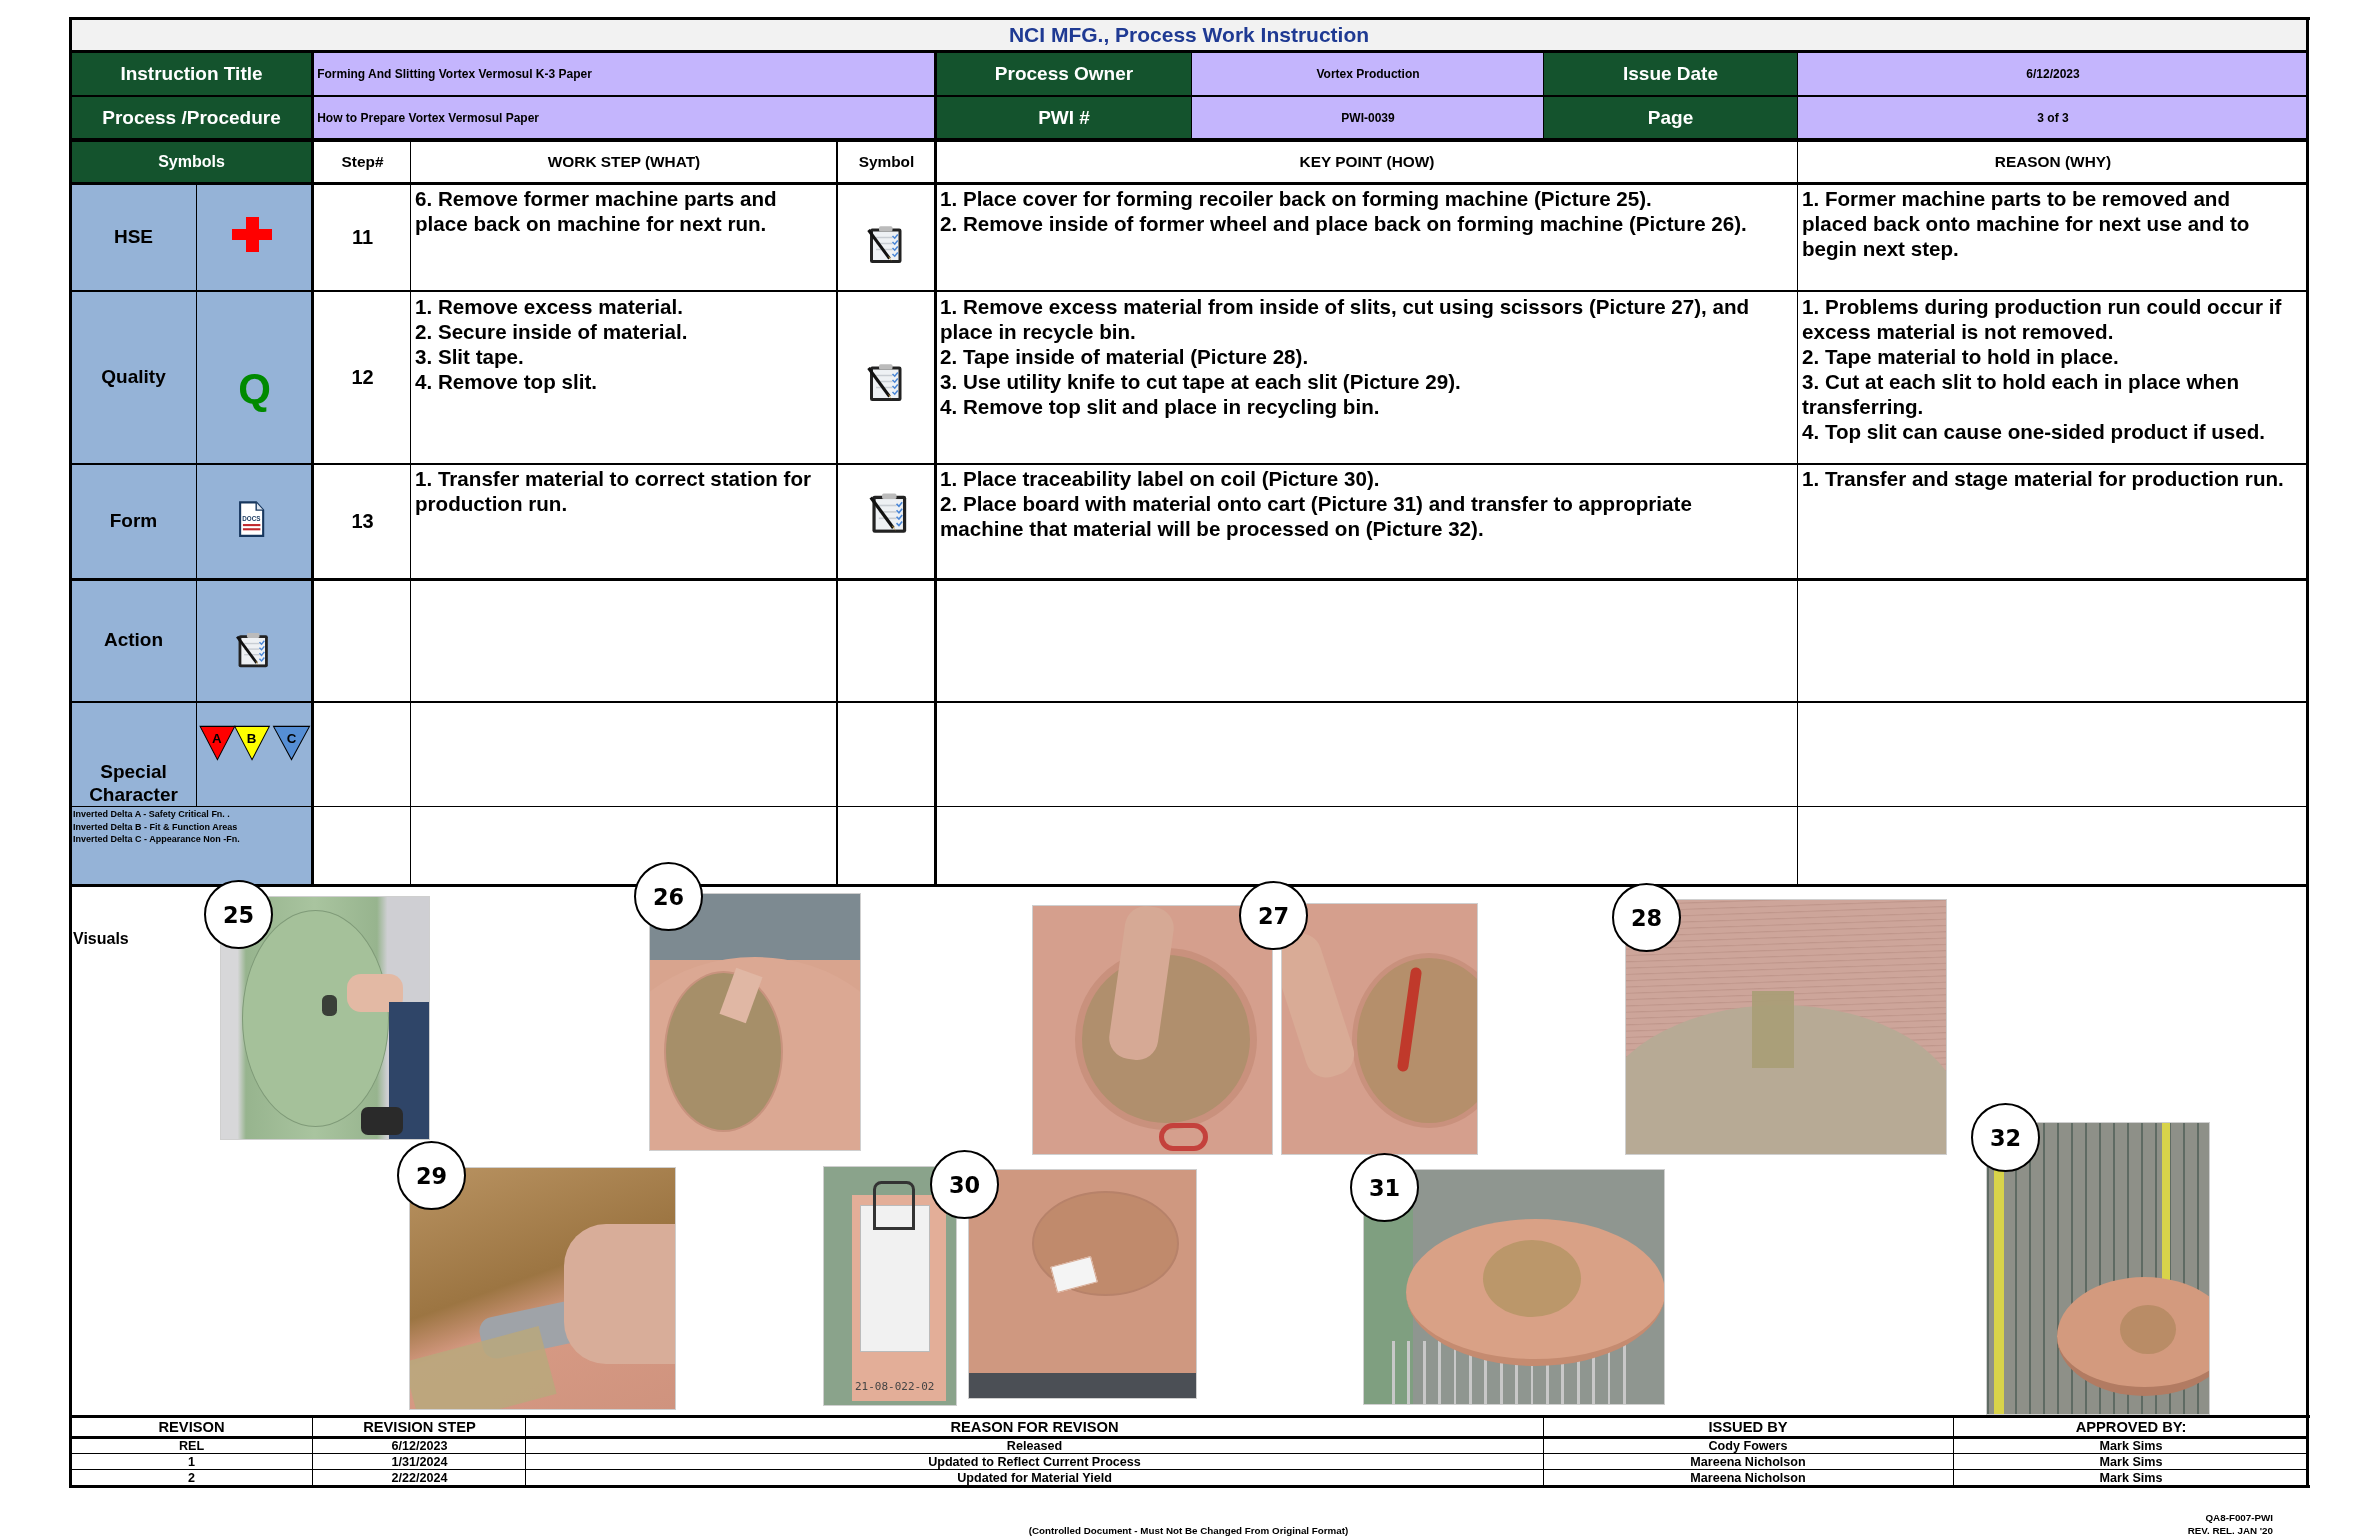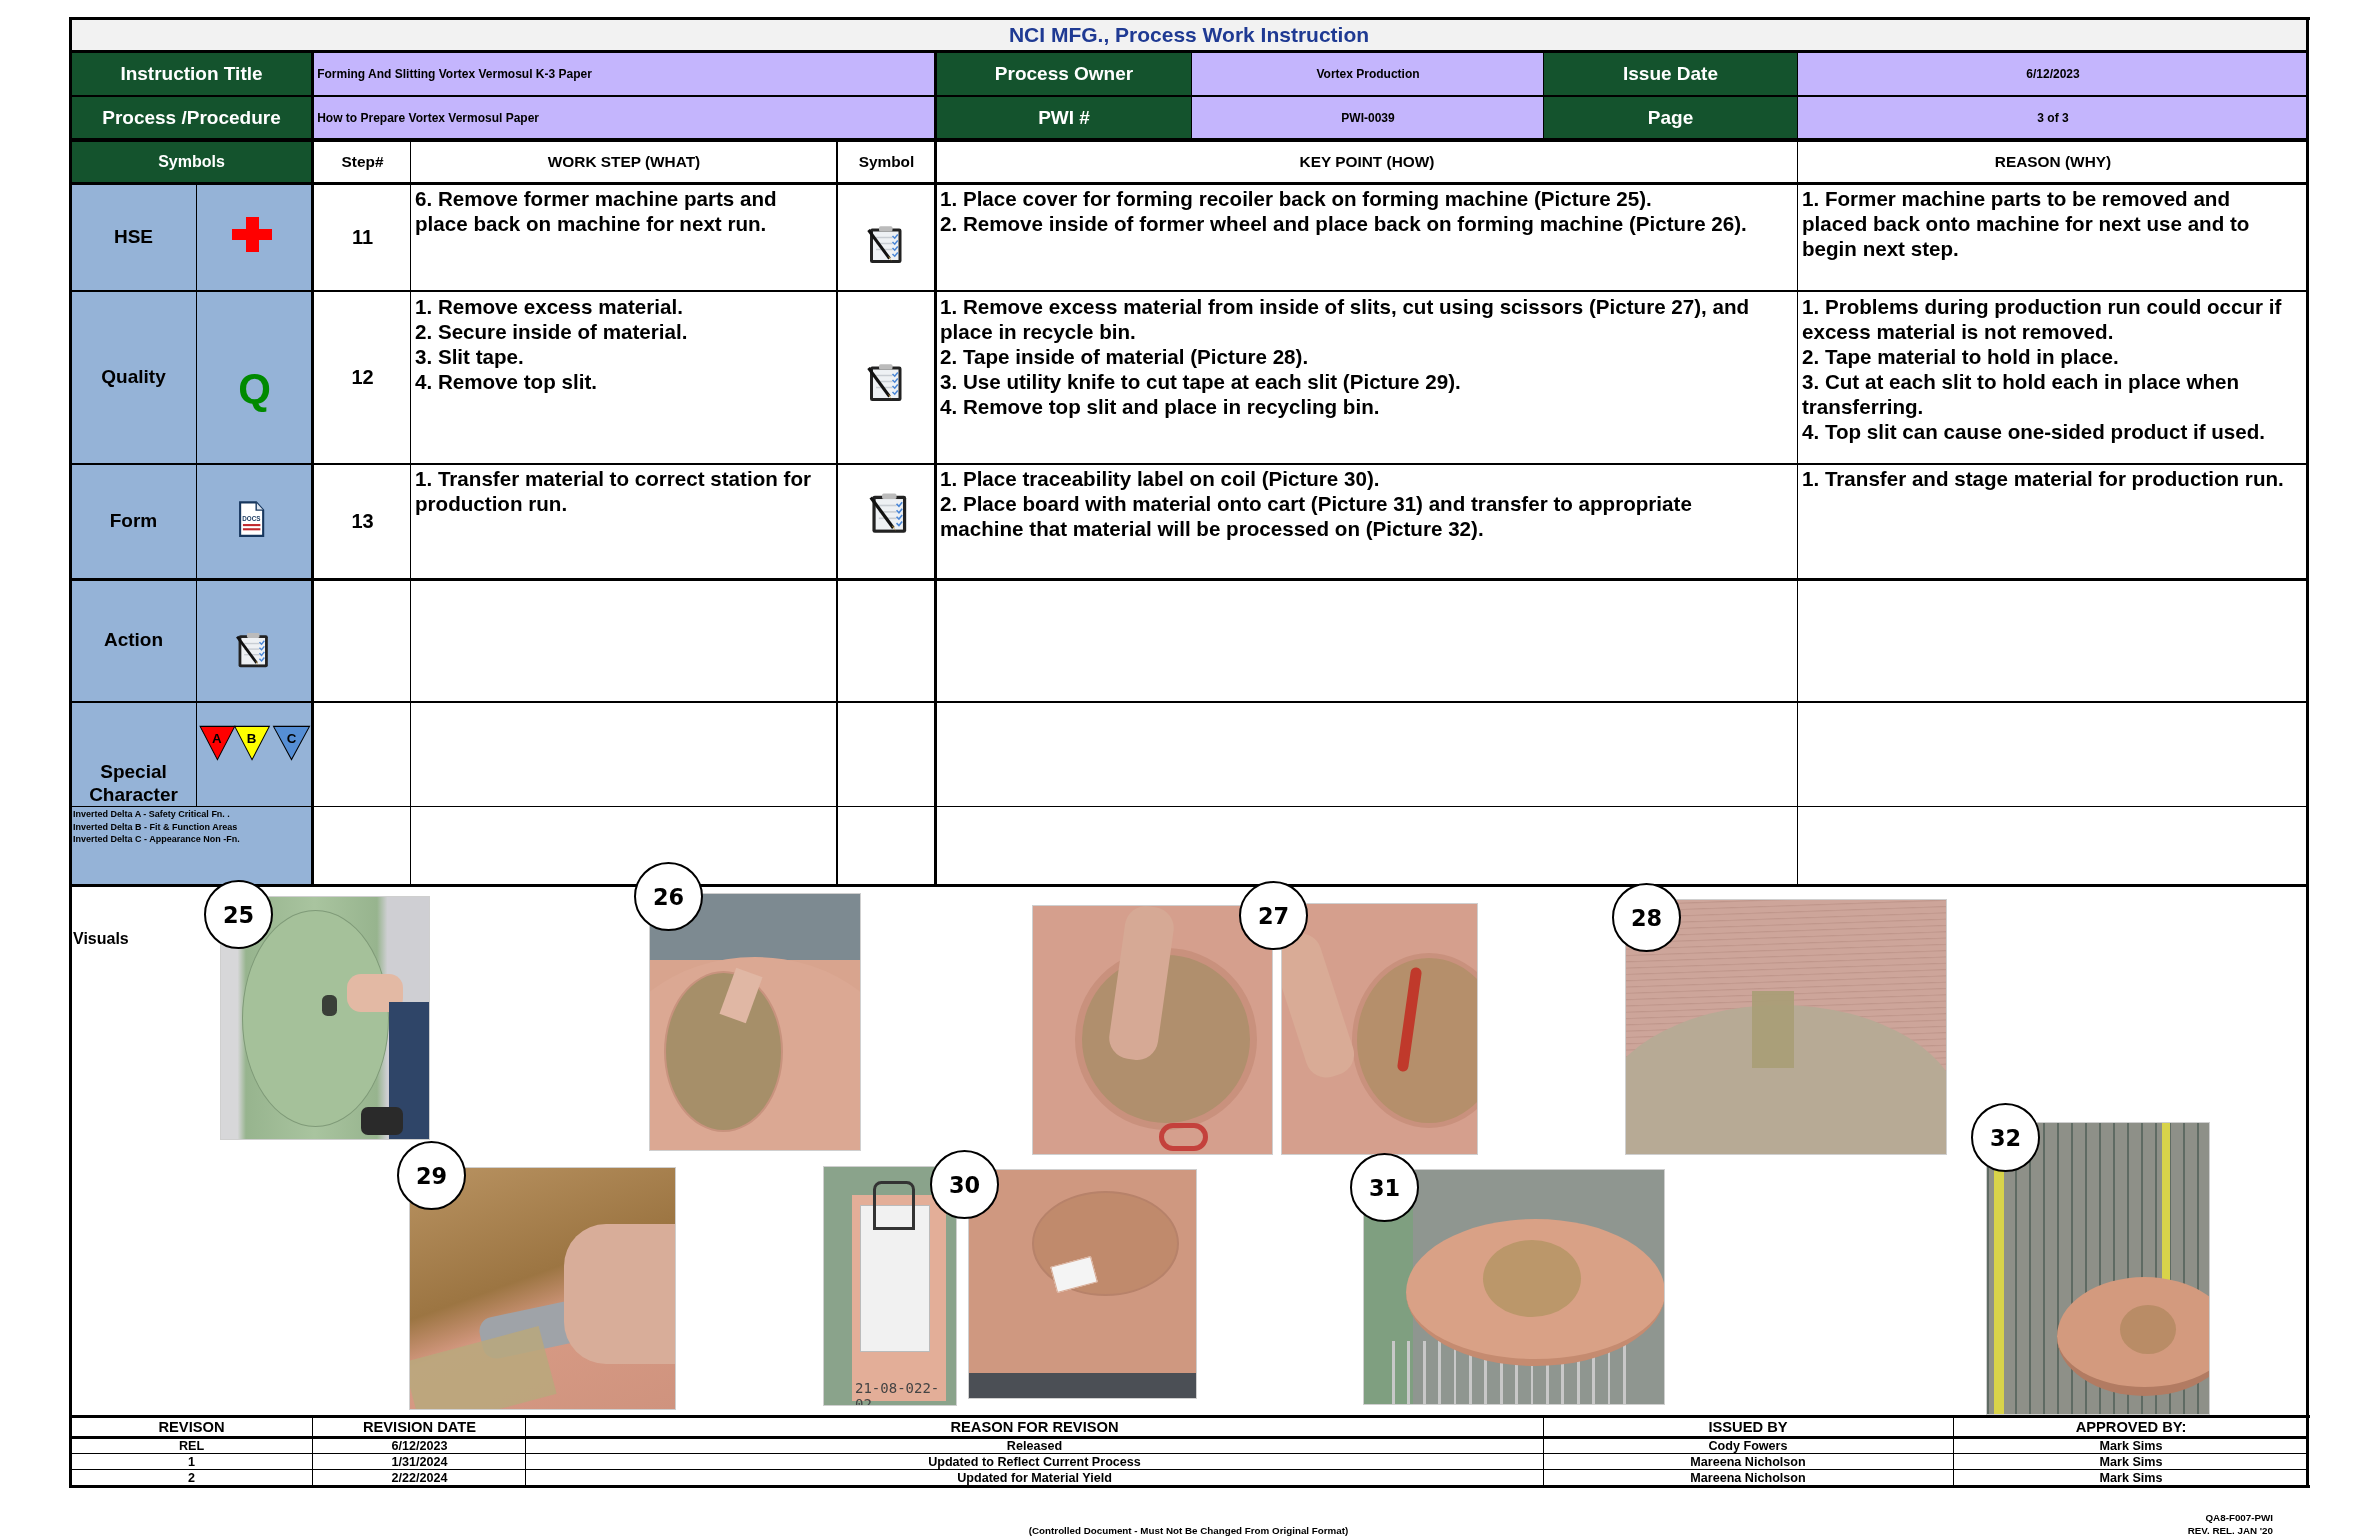--- a/index.html
+++ b/index.html
@@ -299,21 +299,21 @@
   <div class="abs" style="left:70px; top:140px; width:112px; height:42px; background:#9fa3a8; border-radius:14px; transform:rotate(-12deg);"></div>
   <div class="abs" style="left:154px; top:56px; width:119px; height:140px; background:#d8ad99; border-radius:42px 0 0 42px;"></div>
   <div class="abs" style="left:0; top:175px; width:140px; height:70px; background:#b8a87c; opacity:0.85; transform:rotate(-15deg);"></div>
 </div>
 <div class="bubble" style="left:431px; top:1175px;">29</div>
 
 <div class="photo" style="left:823px; top:1166px; width:134px; height:240px; background:#8aa38b;">
   <div class="abs" style="left:28px; top:28px; width:94px; height:206px; background:#e3ae98;"></div>
   <div class="abs" style="left:36px; top:38px; width:70px; height:147px; background:#f1f1f1; border:0.7px solid #bbb;"></div>
   <div class="abs" style="left:49px; top:14px; width:42px; height:49px; border:3.5px solid #333; border-radius:8.4px 8.4px 0 0; background:transparent;"></div>
-  <div class="abs" style="left:31px; top:213px; font-size:14px; font-family:'DejaVu Sans Mono', monospace; color:#444;">21-08-022-02</div>
+  <div class="abs" style="left:31px; top:213px; font-size:11px; font-family:'DejaVu Sans Mono', monospace; color:#444;">21-08-022-02</div>
 </div>
 <div class="photo" style="left:968px; top:1169px; width:229px; height:230px; background:#cf9880;">
   <div class="abs" style="left:63px; top:21px; width:147px; height:105px; border-radius:50%; background:#c08a6c; border:2.8px solid #b7826a;"></div>
   <div class="abs" style="left:84px; top:91px; width:42px; height:26.6px; background:#f4f4f4; transform:rotate(-15deg); border:1.4px solid #d7a992;"></div>
   <div class="abs" style="left:0; top:203px; width:229px; height:28px; background:#4b4f55;"></div>
 </div>
 <div class="bubble" style="left:964px; top:1184px;">30</div>
 
 <div class="photo" style="left:1363px; top:1169px; width:302px; height:236px; background:#8f9690;">
   <div class="abs" style="left:0; top:0; width:49px; height:236px; background:#7f9f80;"></div>
@@ -335,21 +335,21 @@
 <div class="hline" style="left:70px; top:1436px; width:2238px; height:2.8px;"></div>
 <div class="hline" style="left:70px; top:1453px; width:2238px; height:1.4px;"></div>
 <div class="hline" style="left:70px; top:1469px; width:2238px; height:1.4px;"></div>
 <div class="hline" style="left:69px; top:1485px; width:2241px; height:2.8px;"></div>
 <div class="vline" style="left:312px; top:1417px; width:1.4px; height:69px;"></div>
 <div class="vline" style="left:525px; top:1417px; width:1.4px; height:69px;"></div>
 <div class="vline" style="left:1543px; top:1417px; width:1.4px; height:69px;"></div>
 <div class="vline" style="left:1953px; top:1417px; width:1.4px; height:69px;"></div>
 
 <div class="rev-cell rev-head" style="left:70px; top:1418px; width:243px; height:18px;">REVISON</div>
-<div class="rev-cell rev-head" style="left:313px; top:1418px; width:213px; height:18px;">REVISION DATE</div>
+<div class="rev-cell rev-head" style="left:313px; top:1418px; width:213px; height:18px;">REVISION STEP</div>
 <div class="rev-cell rev-head" style="left:526px; top:1418px; width:1017px; height:18px;">REASON FOR REVISON</div>
 <div class="rev-cell rev-head" style="left:1543px; top:1418px; width:410px; height:18px;">ISSUED BY</div>
 <div class="rev-cell rev-head" style="left:1954px; top:1418px; width:354px; height:18px;">APPROVED BY:</div>
 
 <div class="rev-cell" style="left:70px; top:1438px; width:243px; height:15.4px;">REL</div>
 <div class="rev-cell" style="left:313px; top:1438px; width:213px; height:15.4px;">6/12/2023</div>
 <div class="rev-cell" style="left:526px; top:1438px; width:1017px; height:15.4px;">Released</div>
 <div class="rev-cell" style="left:1543px; top:1438px; width:410px; height:15.4px;">Cody Fowers</div>
 <div class="rev-cell" style="left:1954px; top:1438px; width:354px; height:15.4px;">Mark Sims</div>
 

